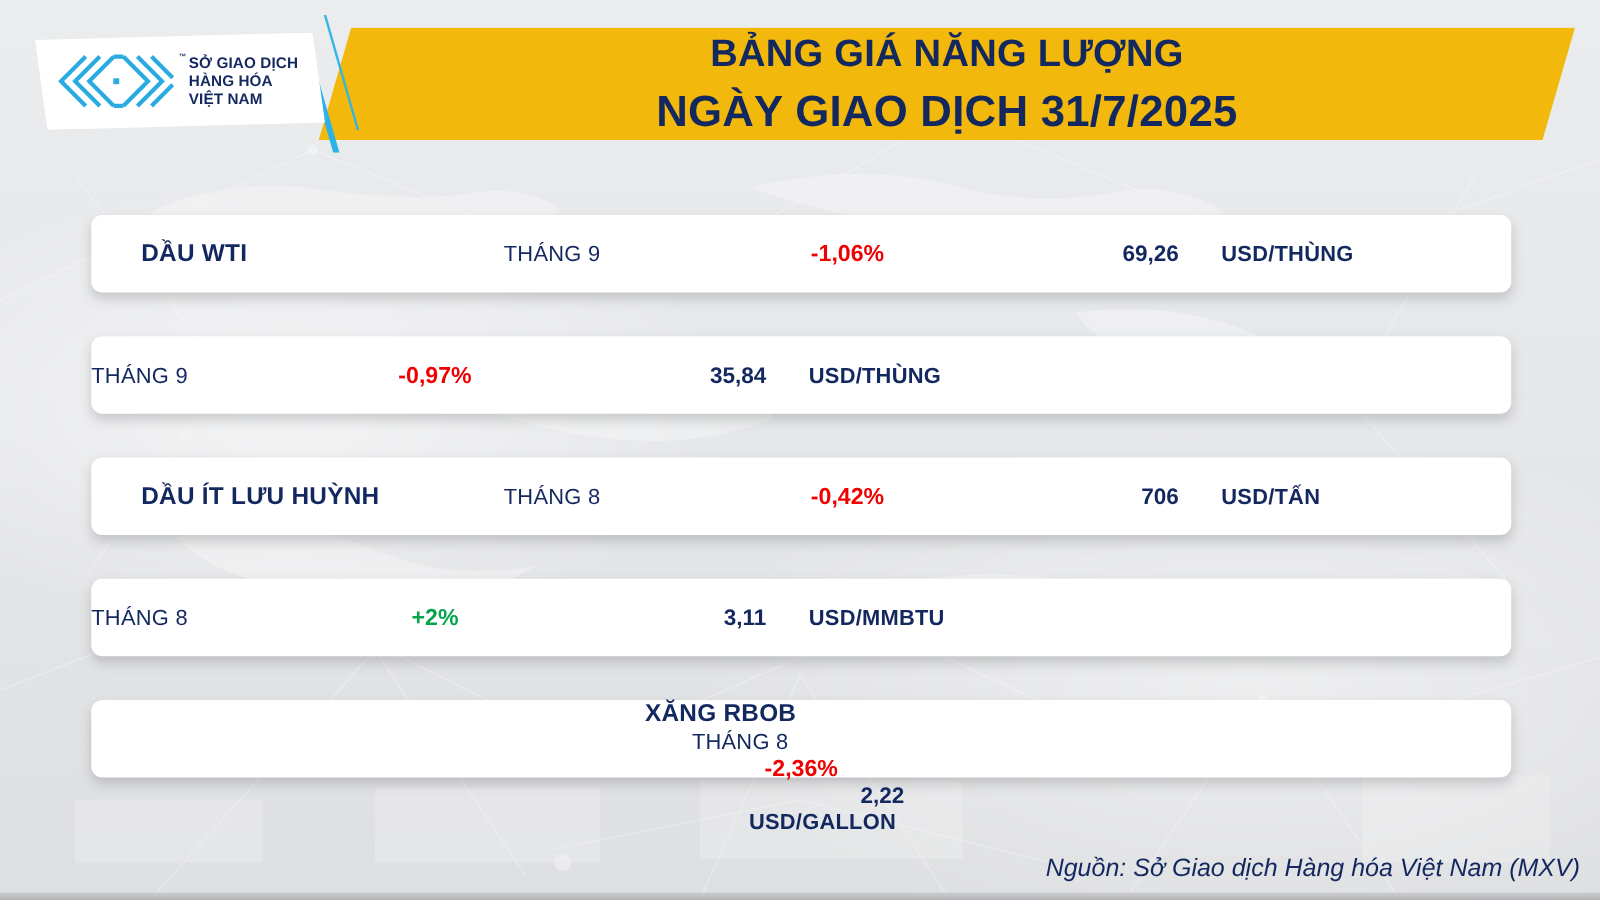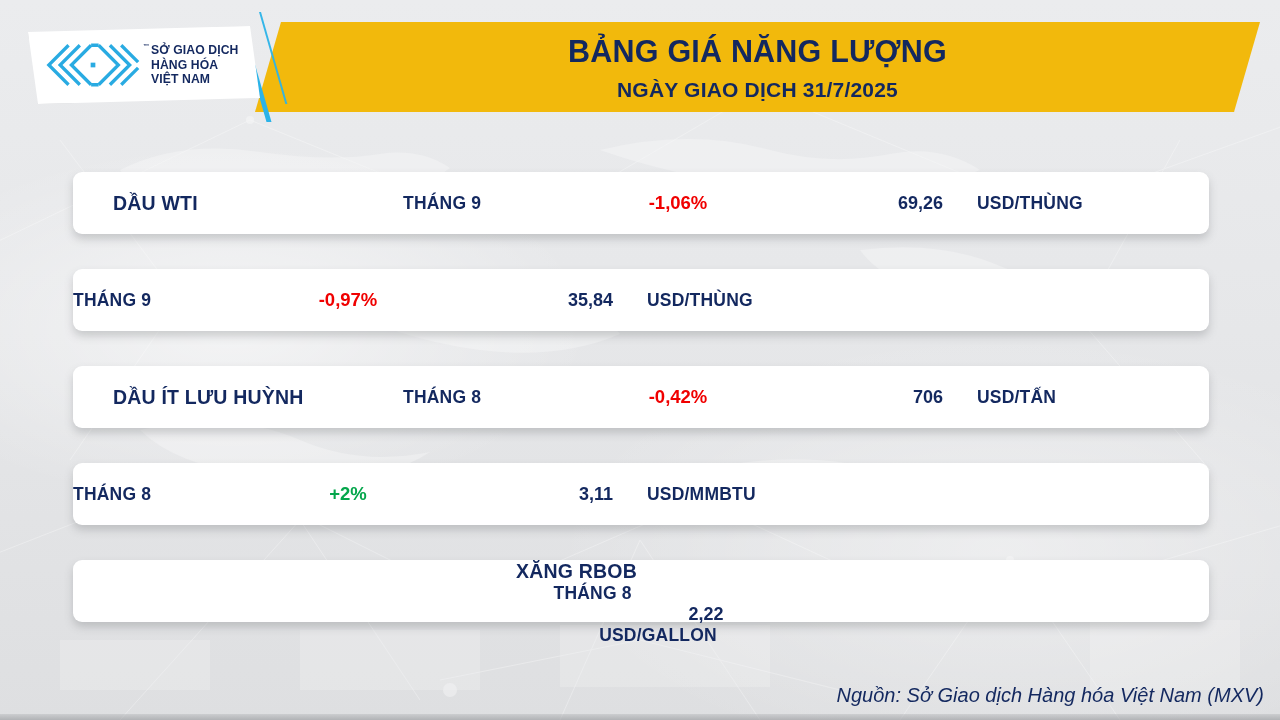--- a/index.html
+++ b/index.html
@@ -70,21 +70,21 @@
     align-items: center;
     justify-content: center;
     gap: 11px;
     color: #13285f;
     font-weight: 700;
     letter-spacing: .2px;
     text-align: center;
     line-height: 1.08;
   }
   .banner-title .l1 { font-size: 30.5px; }
-  .banner-title .l2 { font-size: 21px; }
+  .banner-title .l2 { font-size: 35px; }
 
   .accent-line {
     position: absolute;
     background: #2bb3e8;
     transform-origin: top left;
   }
   .accent-thin {
     left: 259px; top: 12px;
     width: 2px; height: 92px;
     transform: skewX(16deg);
@@ -148,21 +148,21 @@
     box-sizing: border-box;
     color: #13285f;
     font-weight: 700;
     font-size: 19.5px;
     letter-spacing: .2px;
     white-space: nowrap;
   }
   .c-month {
     width: 175px;
     color: #13285f;
-    font-weight: 700;
+    font-weight: 400;
     font-size: 17.5px;
     letter-spacing: .2px;
     white-space: nowrap;
   }
   .c-change {
     width: 200px;
     text-align: center;
     font-weight: 700;
     font-size: 18.5px;
     white-space: nowrap;
@@ -305,20 +305,21 @@
       </div>
       <div class="row">
         <div class="c-month">THÁNG 8</div>
         <div class="c-change up">+2%</div>
         <div class="c-price">3,11</div>
         <div class="c-unit">USD/MMBTU</div>
       </div>
       <div class="row">
         <div class="c-name">XĂNG RBOB</div>
         <div class="c-month">THÁNG 8</div>
+        <div class="c-change down">-2,36%</div>
         <div class="c-price">2,22</div>
         <div class="c-unit">USD/GALLON</div>
       </div>
     </div>
 
   <div class="source">Nguồn: Sở Giao dịch Hàng hóa Việt Nam (MXV)</div>
 
   <div class="bg-bottombar"></div>
 </div>
 

